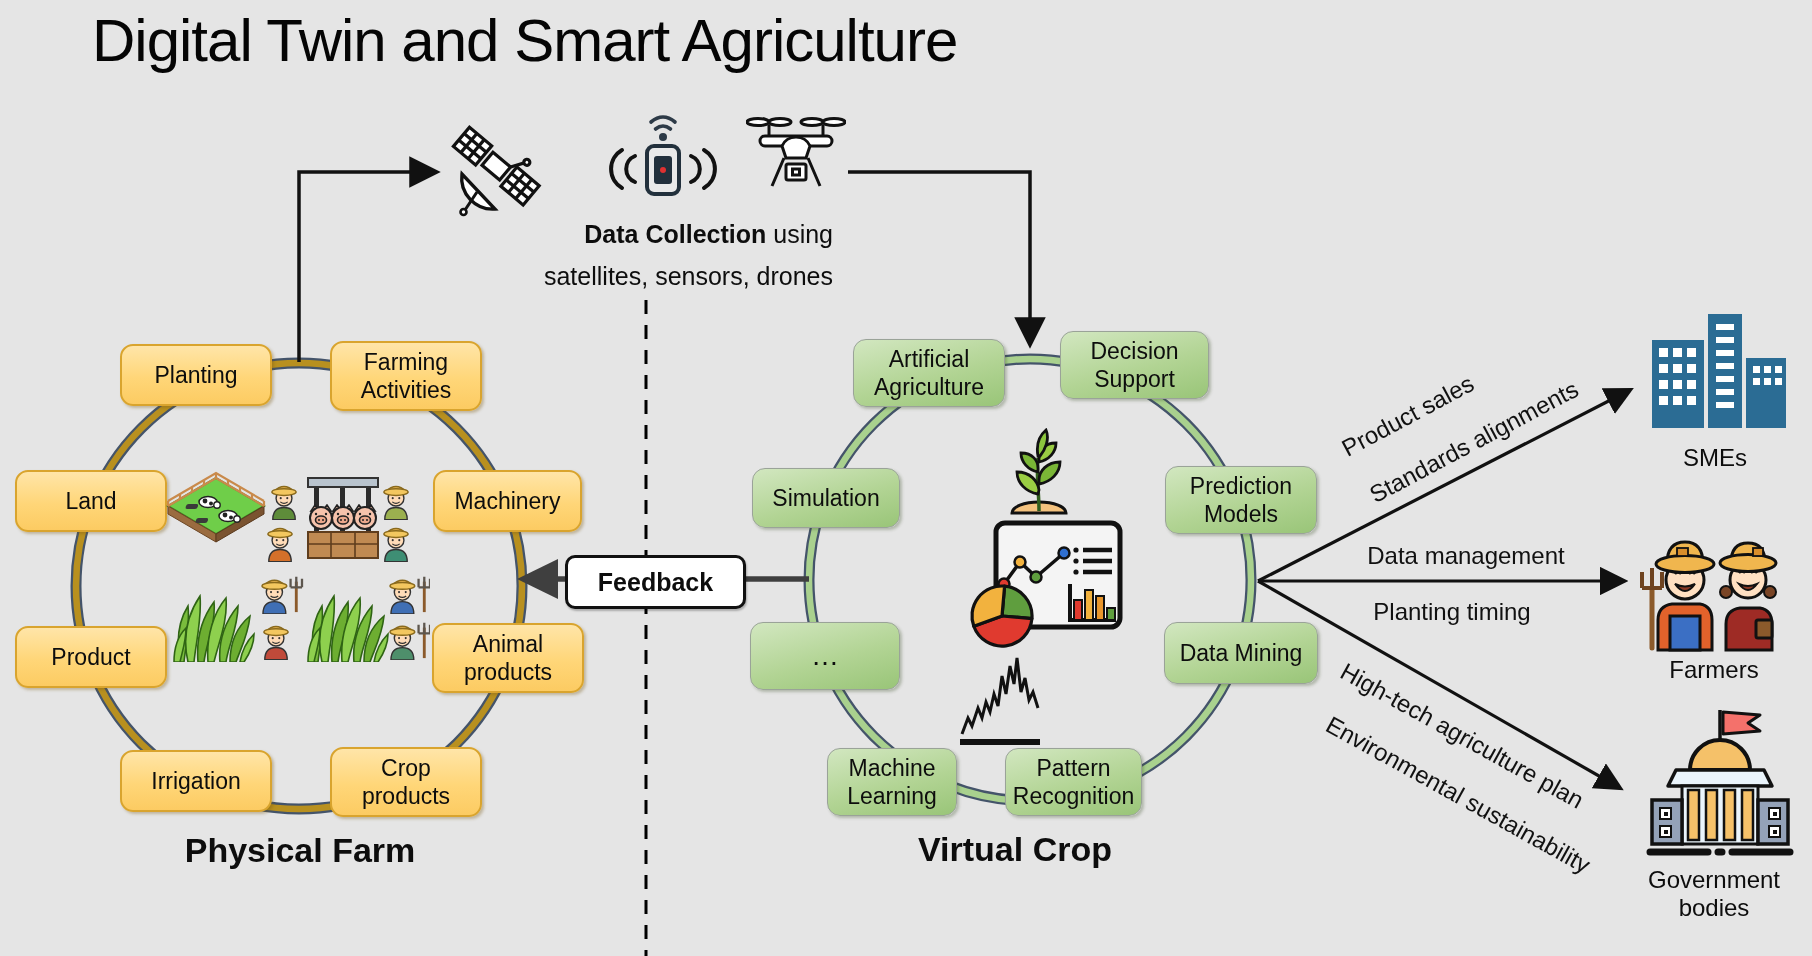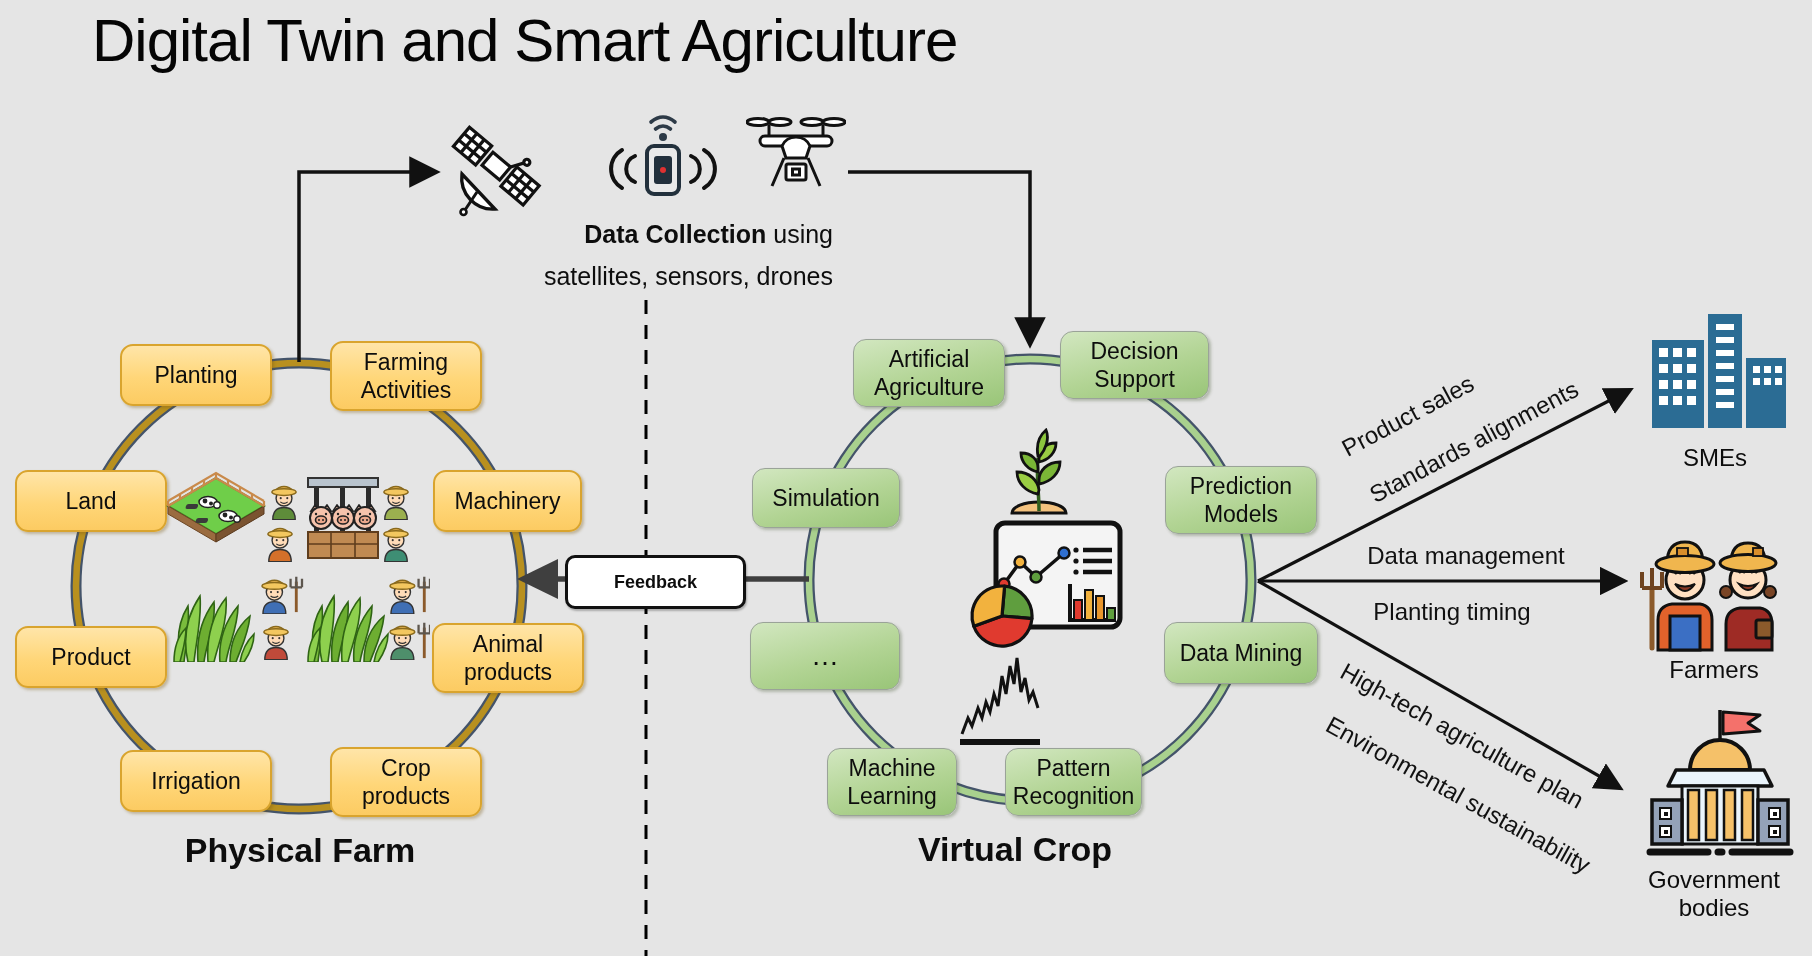--- a/index.html
+++ b/index.html
@@ -26,21 +26,21 @@
   .green{
     background:linear-gradient(165deg,#D2E7C0 0%,#B2D494 55%,#99C578 100%);
     border:1.5px solid #9aa398;box-shadow:2px 2px 3px rgba(60,80,40,.3);
   }
   .cycle-title{
     position:absolute;width:340px;text-align:center;font-size:34px;font-weight:bold;
   }
   .feedback-box{
     position:absolute;left:565px;top:555px;width:175px;height:48px;border-radius:10px;
     background:#ffffff;border:3px solid #111;display:flex;align-items:center;justify-content:center;
-    font-size:18px;font-weight:bold;box-shadow:1px 2px 2px rgba(0,0,0,.25);
+    font-size:25px;font-weight:bold;box-shadow:1px 2px 2px rgba(0,0,0,.25);
   }
   .alabel{
     position:absolute;font-size:24px;white-space:nowrap;color:#111;
     transform:translate(-50%,-50%) rotate(var(--r,0deg));
   }
   .stak-label{
     position:absolute;width:220px;text-align:center;font-size:24px;white-space:pre-line;
     line-height:1.15;transform:translate(-50%,0);
   }
 </style>

